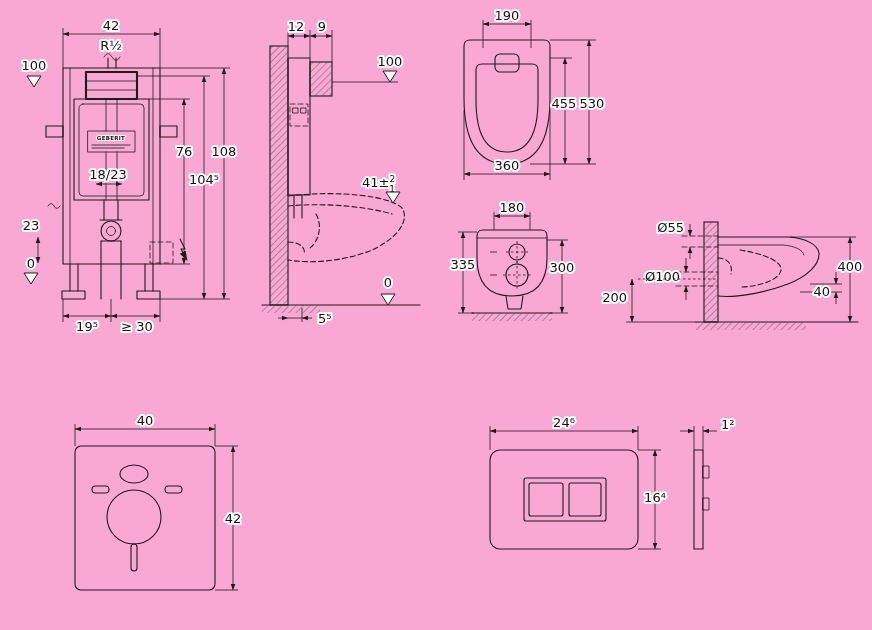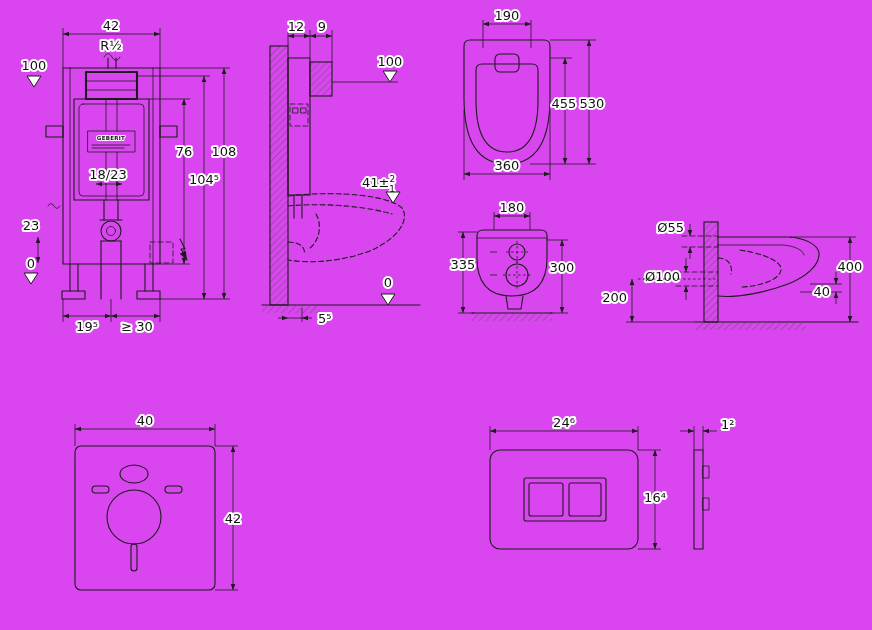--- a/index.html
+++ b/index.html
@@ -1,16 +1,16 @@
 <!DOCTYPE html>
 <html><head>
 <meta charset="utf-8">
 <style>
   html,body{margin:0;padding:0;background:#ffffff;}
-  .sheet{position:relative;width:872px;height:630px;background:#d946ef;font-family:"DejaVu Sans",sans-serif;overflow:hidden;}
+  .sheet{position:relative;width:872px;height:630px;background:#f9a8d4;font-family:"DejaVu Sans",sans-serif;overflow:hidden;}
   svg{display:block;}
   .s{stroke:#1c1c1c;stroke-width:1.1;fill:none;stroke-linecap:round;stroke-linejoin:round;}
   .thick{stroke-width:2.1;}
   .thin{stroke-width:0.8;}
   .dim{stroke:#1c1c1c;stroke-width:0.8;fill:none;}
   .dash{stroke-dasharray:5 3;}
   .dashf{stroke-dasharray:2.5 2.5;}
   .tri{fill:#ffffff;stroke:#1c1c1c;stroke-width:1;}
   .hatchf{fill:url(#hatch);stroke:#1c1c1c;stroke-width:1.1;}
   .hatchonly{fill:url(#hatch);stroke:none;}

